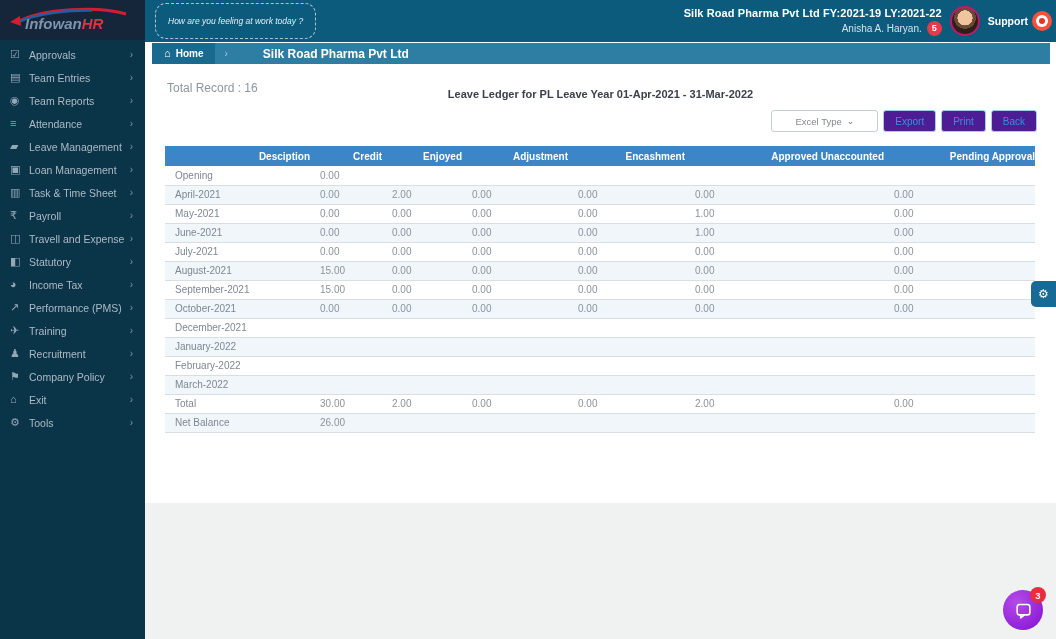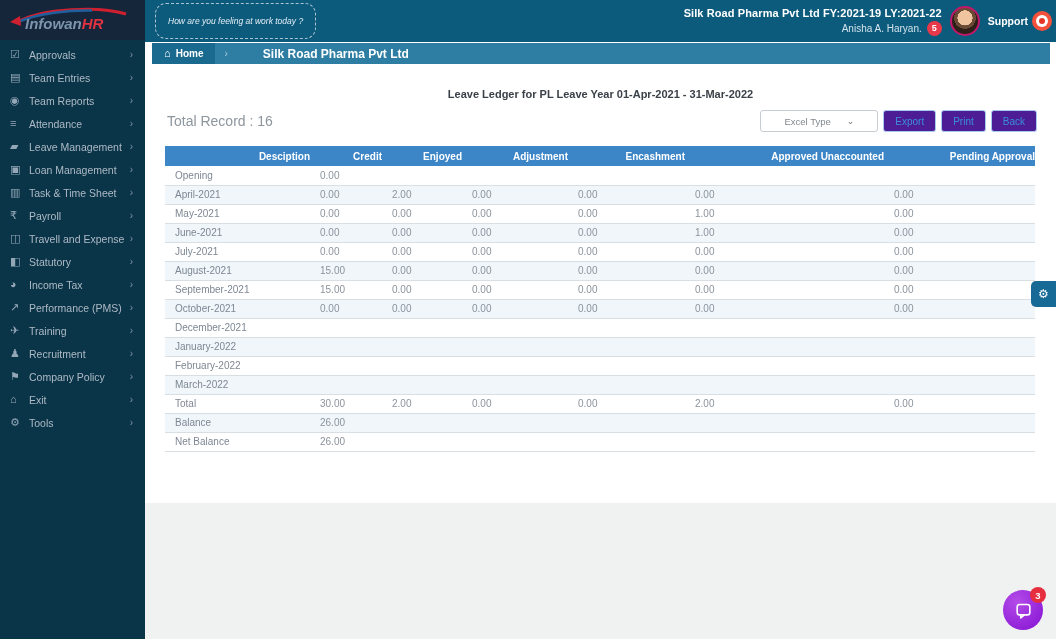--- a/index.html
+++ b/index.html
@@ -38,25 +38,25 @@
 
   
   .main { position:absolute; left:145px; top:42px; width:911px; height:597px; background:#ffffff; }
   .breadcrumb-bar { position:absolute; left:7px; right:6px; top:1px; height:21px; background:#2e7ea3; display:flex; align-items:stretch; }
   .crumb-home { background:#1a698e; display:flex; align-items:center; gap:5px; padding:0 12px; cursor:pointer; }
   .crumb-home .home-glyph { color:#fff; font-size:11px; font-weight:bold; line-height:1; }
   .crumb-home .crumb-home-label { color:#fff; font-size:10px; font-weight:bold; }
   .crumb-sep { color:#a7cbdc; font-size:10px; display:flex; align-items:center; padding:0 9px; }
   .crumb-current { color:#fff; font-size:12px; font-weight:bold; display:flex; align-items:center;margin-left:26px; }
 
-  .total-record { position:absolute; left:22px; top:71px; font-size:14px; color:#8d959d; }
+  .total-record { position:absolute; left:22px; top:39px; font-size:12px; color:#8d959d; }
   .page-title { position:absolute; left:0; right:0; top:46px; text-align:center; font-size:11px; font-weight:bold; color:#3b4149; }
 
   .actions { position:absolute; top:68px; right:19px; display:flex; gap:5px; }
-  .select-box { height:22px; min-width:76px; border:1px solid #c8cdd2; border-radius:3px; background:#fff; display:flex; align-items:center; justify-content:center; gap:16px; color:#82898f; font-size:9.5px; padding:0 23px; cursor:pointer; }
+  .select-box { height:22px; min-width:76px; border:1px solid #c8cdd2; border-radius:3px; background:#fff; display:flex; align-items:center; justify-content:center; gap:5px; color:#82898f; font-size:9.5px; padding:0 23px; cursor:pointer; }
   .select-box .sel-caret { font-size:9px; color:#6f767c; }
   .btn { height:22px; padding:0 11px; border:1px solid #a6cbed; border-radius:3px; background:#4c1d95; color:#3d8ed8; font-size:10px; font-family:inherit; display:flex; align-items:center; cursor:pointer; }
 
   table.ledger { position:absolute; left:20px; top:104px; width:870px; border-collapse:collapse; table-layout:fixed; }
   table.ledger th { background:#3c86c7; color:#fff; font-size:10px; font-weight:bold; height:20px; padding:0 0 0 10px; text-align:right; white-space:nowrap; overflow:hidden; }
   table.ledger td { height:19px; font-size:10px; color:#8b939c; padding:0 0 0 10px; border-bottom:1px solid #d9dee3; white-space:nowrap; overflow:hidden; }
   table.ledger td.first-col { color:#7e8793; }
   table.ledger tbody tr:nth-child(even) { background:#f1f6fb; }
   .col-desc{width:145px} .col-credit{width:72px} .col-enjoyed{width:80px} .col-adjust{width:106px} .col-encash{width:117px} .col-appr{width:199px} .col-pend{width:151px}
 
@@ -345,29 +345,20 @@
           <tr>
             <td class="first-col">Total</td>
             <td>30.00</td>
             <td>2.00</td>
             <td>0.00</td>
             <td>0.00</td>
             <td>2.00</td>
             <td>0.00</td>
           </tr>
           <tr>
-            <td class="first-col">Balance</td>
-            <td>26.00</td>
-            <td></td>
-            <td></td>
-            <td></td>
-            <td></td>
-            <td></td>
-          </tr>
-          <tr>
             <td class="first-col">Net Balance</td>
             <td>26.00</td>
             <td></td>
             <td></td>
             <td></td>
             <td></td>
             <td></td>
           </tr>
         </tbody>
     </table>

